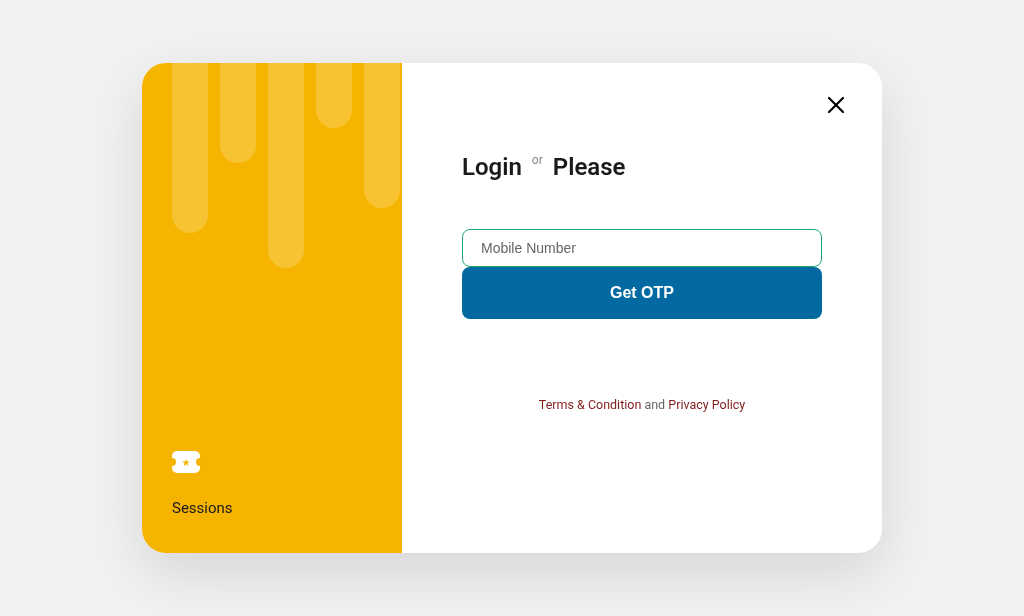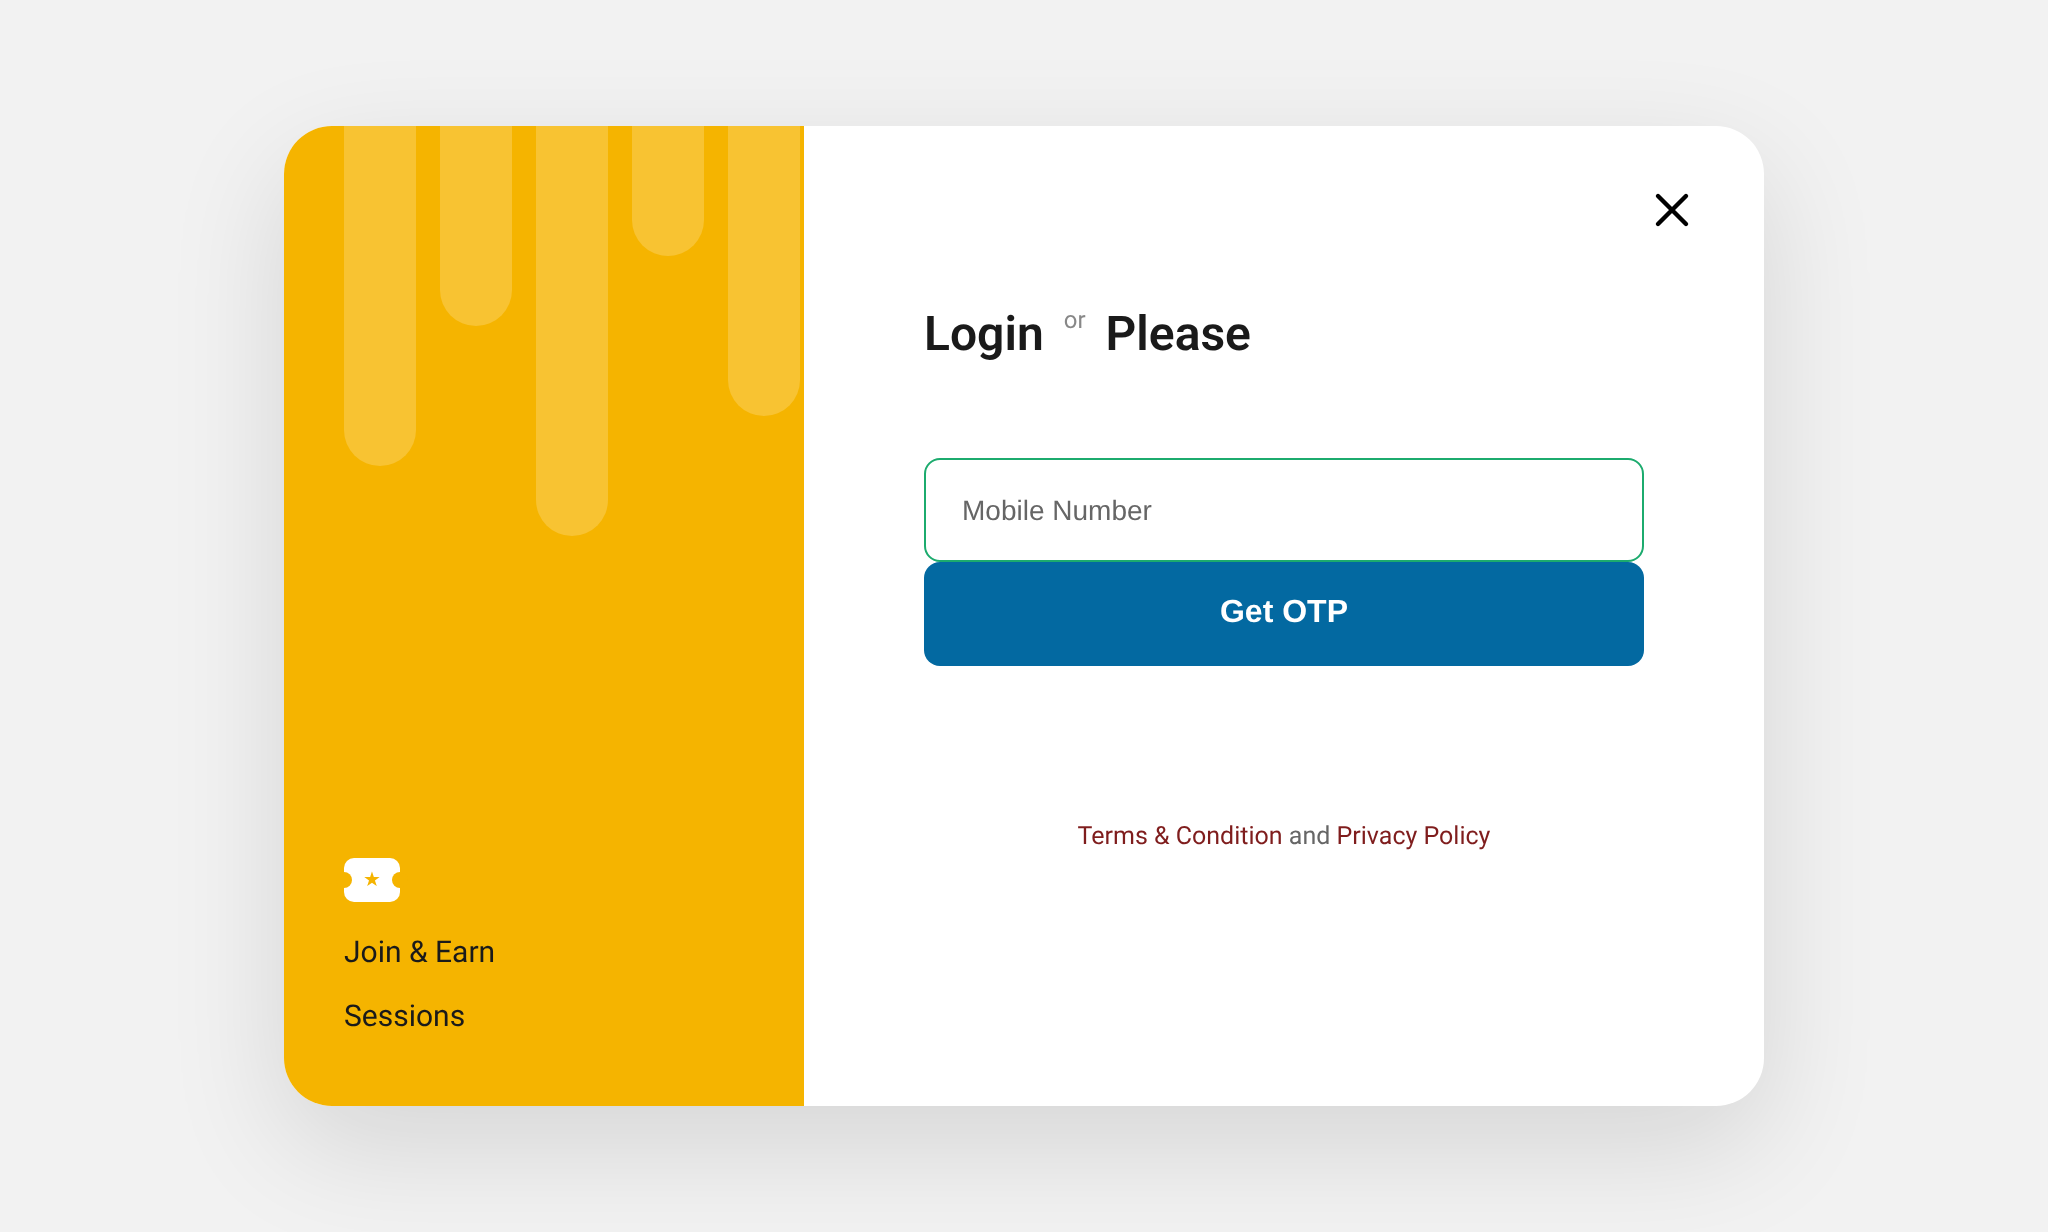--- a/index.html
+++ b/index.html
@@ -131,21 +131,21 @@
       font-weight: 600;
       color: #1a1a1a;
     }
     .heading-or {
       font-size: 12px;
       color: #888;
       font-weight: 400;
     }
     .input-field {
       width: 100%;
-      height: 52px;
+      height: 38px;
       border: 1.5px solid #1CAB6E;
       border-radius: 8px;
       padding: 0 18px;
       font-size: 14px;
       color: #333;
       outline: none;
     }
     .input-field::placeholder {
       color: #666;
     }
@@ -187,21 +187,20 @@
     <div class="drips">
       <div class="drip drip1"></div>
       <div class="drip drip2"></div>
       <div class="drip drip3"></div>
       <div class="drip drip4"></div>
       <div class="drip drip5"></div>
     </div>
     <div class="ticket-icon">
       <span class="ticket-star">★</span>
     </div>
-    <div class="join-text">Join &amp; Earn</div>
     <div class="sessions-text">Sessions</div>
   </div>
 
   <div class="right-panel">
     <div class="close-btn">
       <svg width="18" height="18" viewBox="0 0 18 18">
           <path d="M2 2 L16 16 M16 2 L2 16" stroke="#000" stroke-width="2.2" stroke-linecap="round"></path>
         </svg>
     </div>
 

